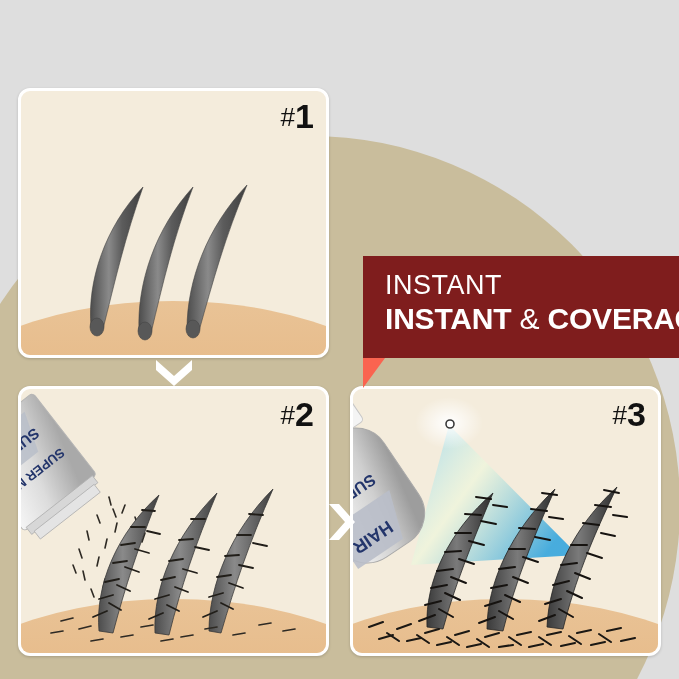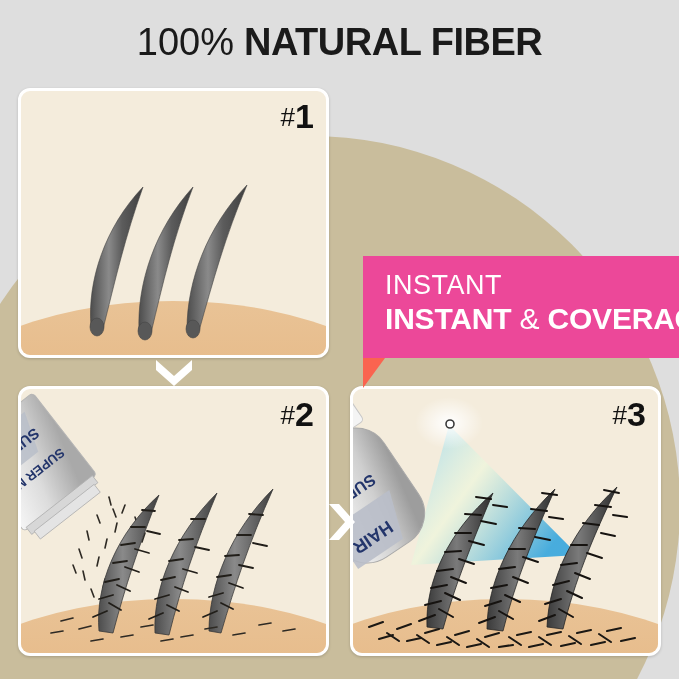--- a/index.html
+++ b/index.html
@@ -56,21 +56,21 @@
 
   
   .arrow{position:absolute;z-index:6;}
   #arrow-down{left:150px; top:356px; width:48px; height:30px;}
   #arrow-right{left:325px; top:498px; width:30px; height:48px;}
 
   
   .banner{
     position:absolute; left:363px; top:256px;
     width:316px; height:102px;
-    background:#ec4899;
+    background:#7f1d1d;
     z-index:10;
     box-sizing:border-box;
     padding:14px 0 0 22px;
   }
   .banner-tail{
     position:absolute; left:363px; top:358px;
     width:0;height:0;
     border-left:22px solid #fa6450;
     border-bottom:30px solid transparent;
     z-index:10;
@@ -86,24 +86,20 @@
   }
   .banner .amp{font-weight:400;}
 </style>
 </head>
 <body>
 
 <div id="stage">
 
   <div class="bg-circle"></div>
 
-  <div class="title">
-    <span class="light">100%</span>
-    <span class="bold">NATURAL FIBER</span>
-  </div>
 
   <div class="panel" id="panel1">
     <div class="panel-inner">
       <svg width="305" height="264" viewBox="0 0 305 264">
         <defs>
           <linearGradient id="scalpG1" x1="0" y1="0" x2="0" y2="1">
             <stop offset="0%" stop-color="#e9c396"></stop>
             <stop offset="55%" stop-color="#e5b581"></stop>
             <stop offset="100%" stop-color="#edc9a3"></stop>
           </linearGradient>

